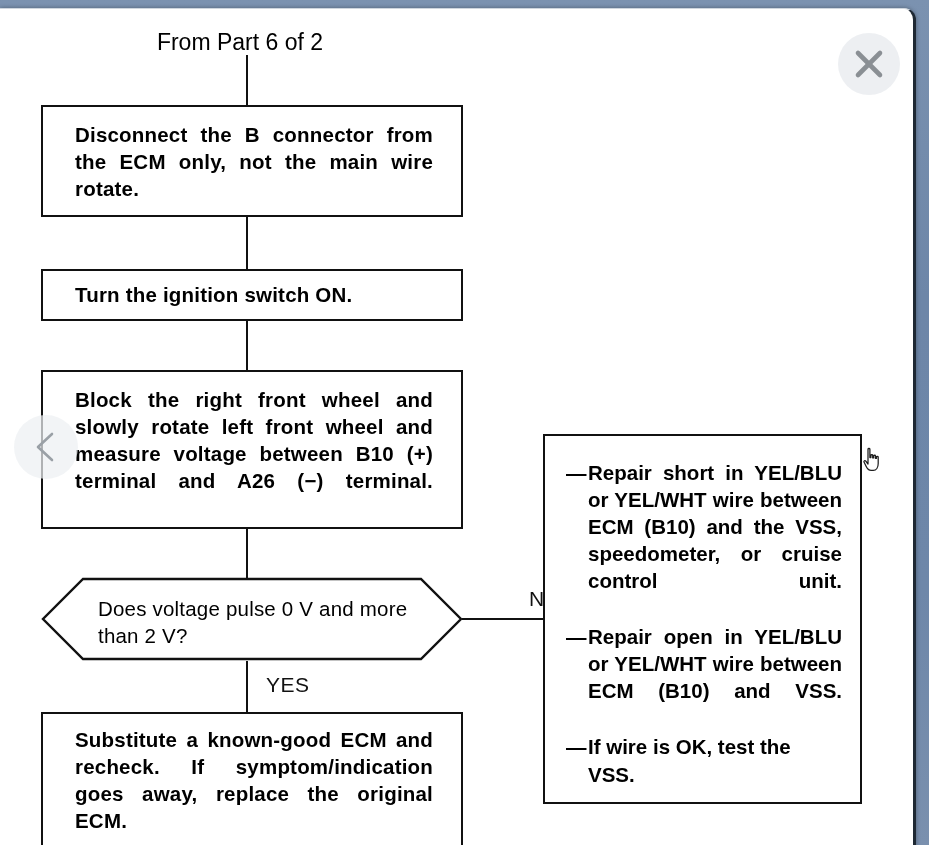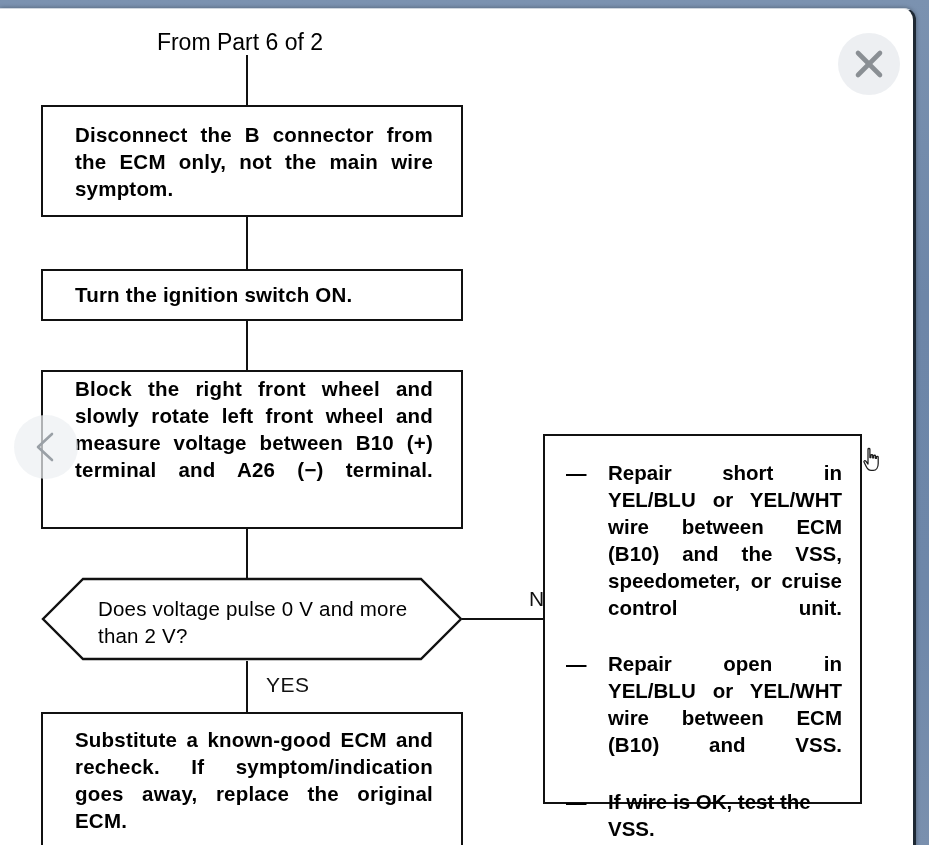--- a/index.html
+++ b/index.html
@@ -70,21 +70,21 @@
   }
   .hex svg{display:block;}
 
   
   .bul-row{ display:flex; }
   .bul-dash{
     flex:0 0 auto;
     width:22px;
     font-weight:bold;
   }
-  .bul-body{ flex:1 1 auto;margin-left:20px; }
+  .bul-body{ flex:1 1 auto; }
 
   
   #close-btn{
     position:absolute;
     left:838px; top:24px;
     width:62px;height:62px;border-radius:50%;
     background:rgba(235,238,241,.92);
     display:flex;align-items:center;justify-content:center;
     cursor:pointer;
   }
@@ -113,31 +113,31 @@
 <div id="backdrop"></div>
 
 <div id="modal">
   <div id="sheet">
 
     <div class="ftext" style="left:140px;top:18px;width:200px;font-size:23px;font-weight:400;text-align:center;letter-spacing:0px;">From Part 6 of 2</div>
 
     <div class="vline" style="left:246px;top:46px;height:50px;"></div>
 
     <div class="fbox" style="left:41px;top:96px;width:422px;height:112px;"></div>
-    <div class="ftext just" style="left:75px;top:112px;width:358px;font-size:20.5px;">Disconnect the B connector from the ECM only, not the main wire symptom.</div>
+    <div class="ftext just" style="left:75px;top:112px;width:358px;font-size:20.5px;">Disconnect the B connector from the ECM only, not the main wire rotate.</div>
 
     <div class="vline" style="left:246px;top:208px;height:52px;"></div>
 
     <div class="fbox" style="left:41px;top:260px;width:422px;height:52px;"></div>
     <div class="ftext" style="left:75px;top:272px;width:370px;font-size:20.5px;">Turn the ignition switch ON.</div>
 
     <div class="vline" style="left:246px;top:312px;height:49px;"></div>
 
     <div class="fbox" style="left:41px;top:361px;width:422px;height:159px;"></div>
-    <div class="ftext just" style="left:75px;top:366px;width:358px;font-size:20.5px;">Block the right front wheel and slowly rotate left front wheel and measure voltage between B10 (+) terminal and A26 (−) terminal.</div>
+    <div class="ftext just" style="left:75px;top:377px;width:358px;font-size:20.5px;">Block the right front wheel and slowly rotate left front wheel and measure voltage between B10 (+) terminal and A26 (−) terminal.</div>
 
     <div class="vline" style="left:246px;top:520px;height:49px;"></div>
 
     <div class="hex" style="left:41px;top:568px;width:422px;height:84px;">
       <svg width="422" height="84" viewBox="0 0 422 84">
         <polygon points="42,2 380,2 420,42 380,82 42,82 2,42" fill="#ffffff" stroke="#111111" stroke-width="2.4"></polygon>
       </svg>
     </div>
     <div class="ftext" style="left:98px;top:586px;width:318px;font-size:20.5px;font-weight:400;">Does voltage pulse 0 V and more than 2 V?</div>
 

